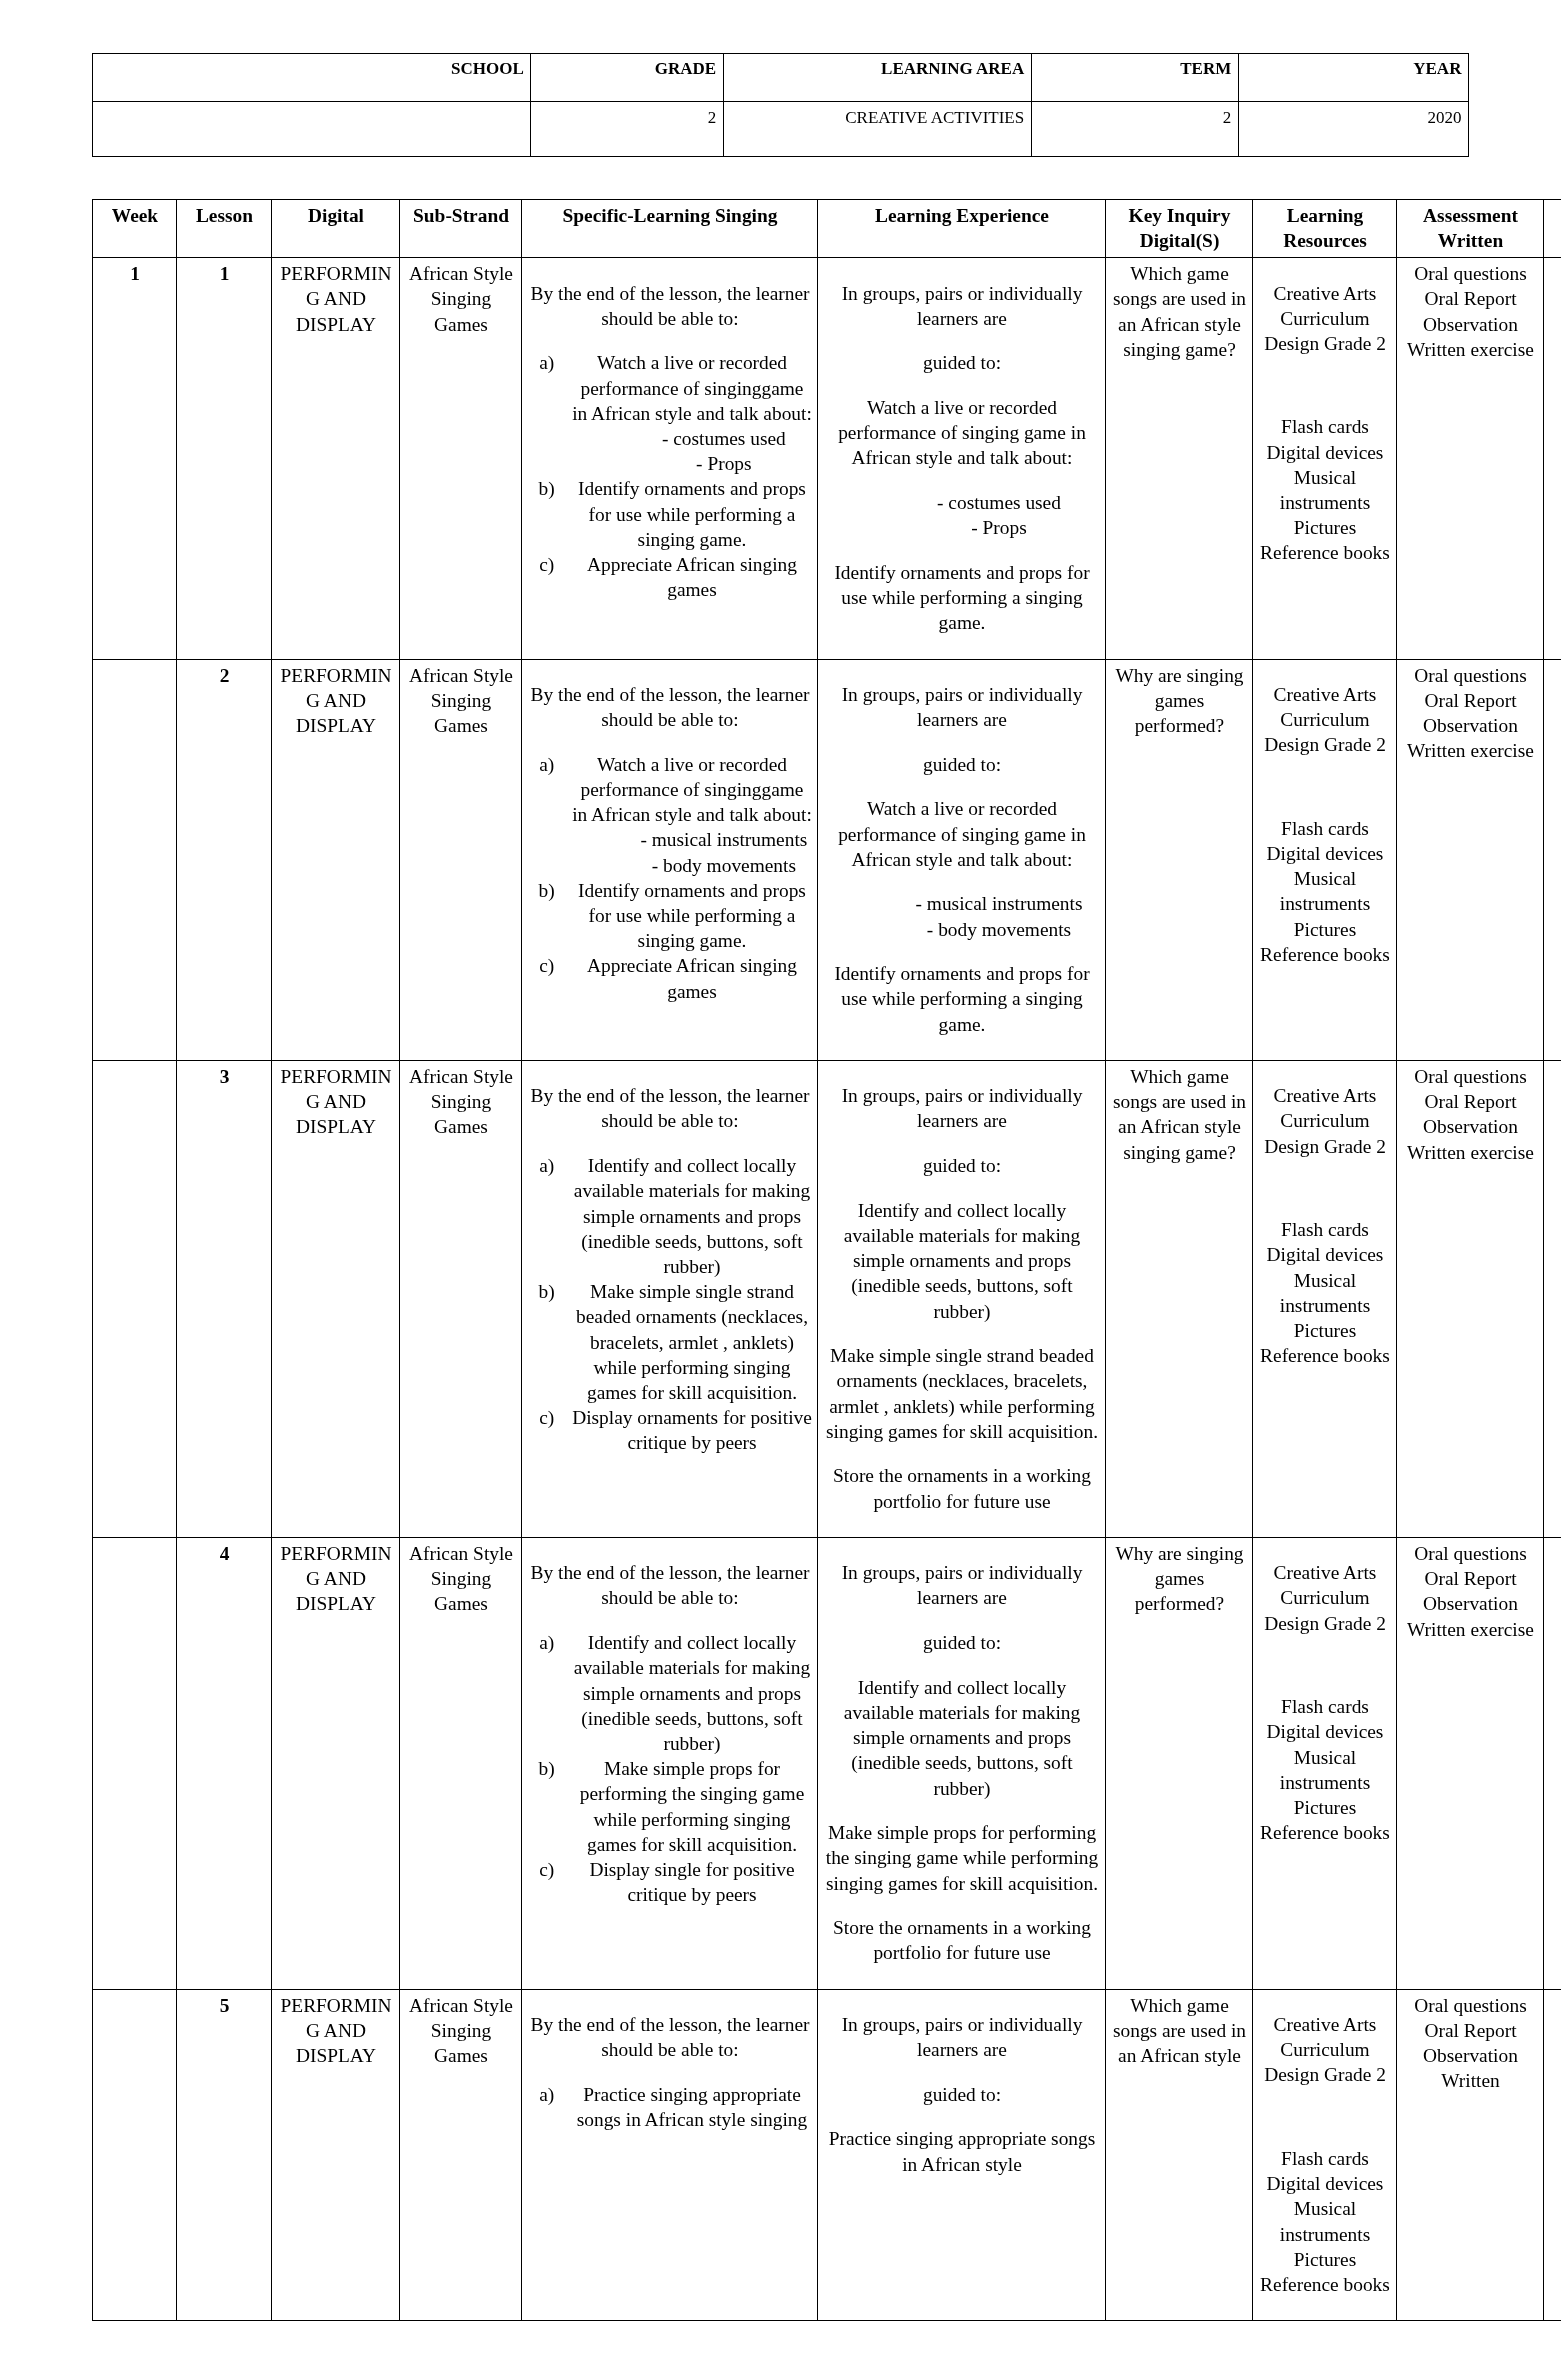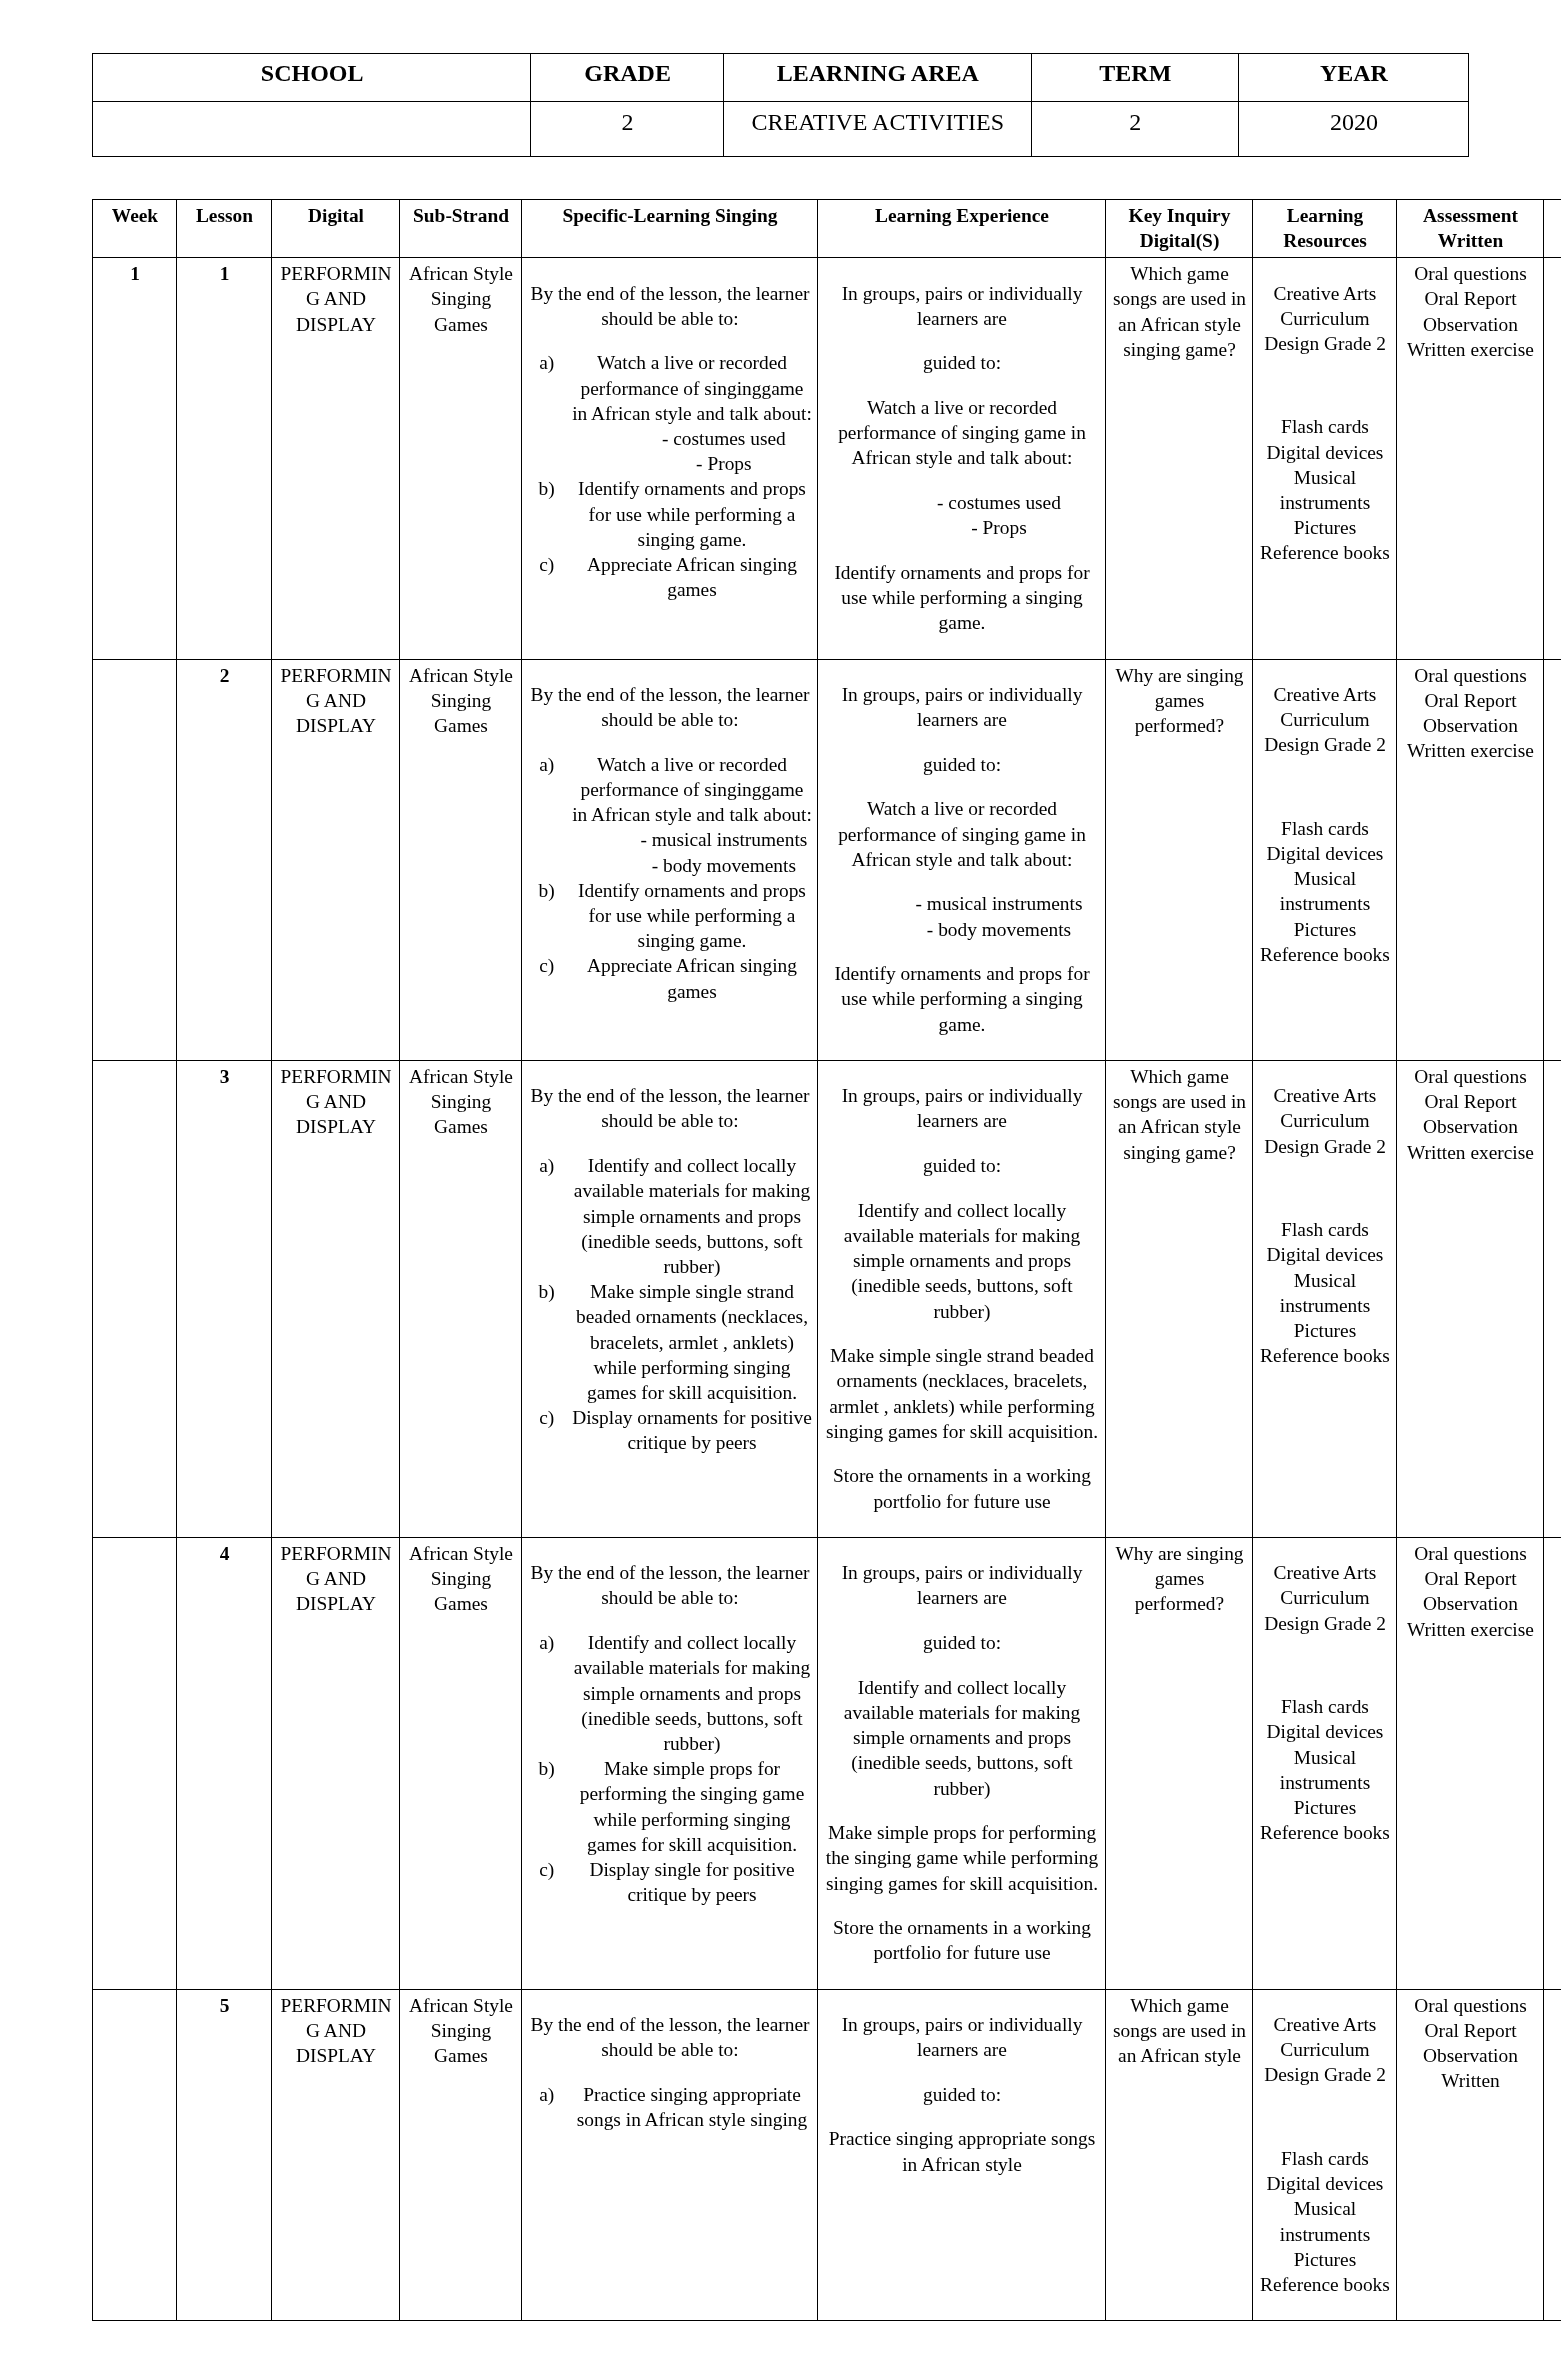--- a/index.html
+++ b/index.html
@@ -39,23 +39,23 @@
     table-layout: fixed;
     width: 100%;
   }
   .info-table {
     margin-top: 24.6px;
   }
   .info-table td, .info-table th {
     border: 1.4px solid #000;
     vertical-align: top;
     padding: 4.7px 6.6px 4.7px 7.6px;
-    font-size: 24px;
+    font-size: 17px;
     line-height: 1.28;
-    text-align: center;
+    text-align: right;
   }
   .info-table .hrow td {
     font-weight: bold;
     height: 38px;
   }
   .info-table .vrow td {
     height: 45px;
   }
 
   

